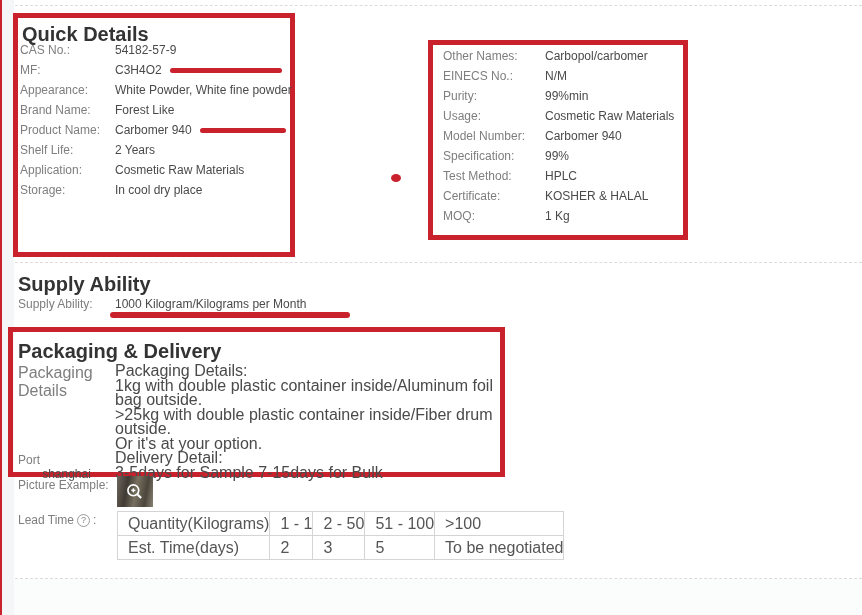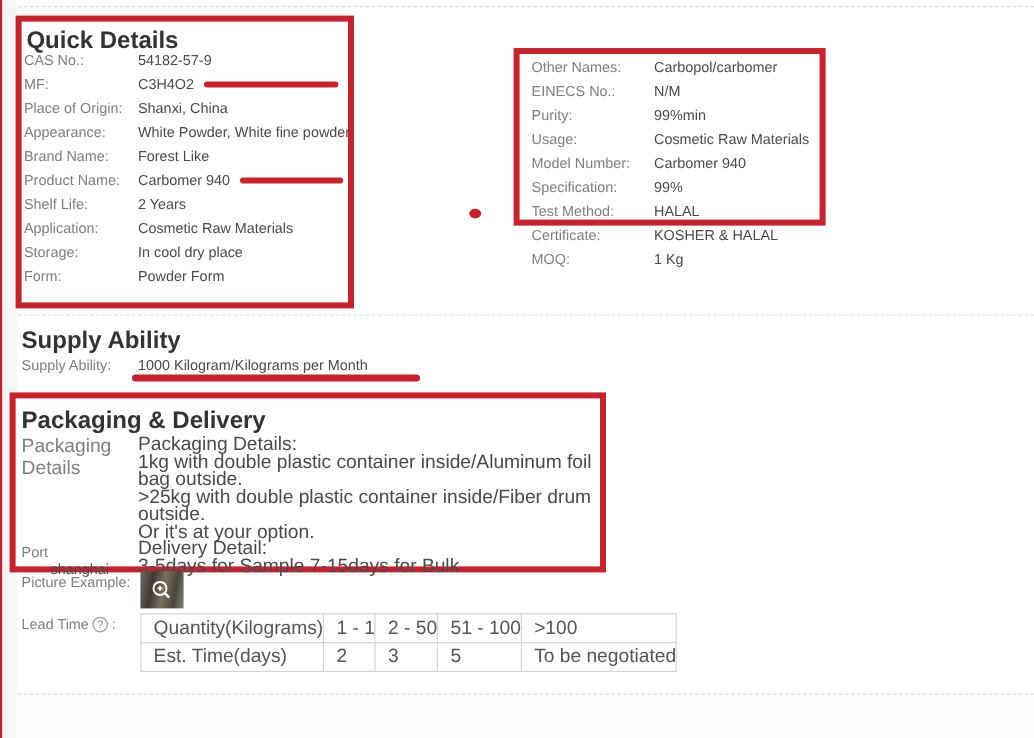--- a/index.html
+++ b/index.html
@@ -21,21 +21,21 @@
   .lbl { color:#7e7e7e; flex-shrink:0; }
   .val { color:#4a4a4a; display:flex; align-items:center; white-space:nowrap; }
 
   
   .qd-box { position:absolute; left:13px; top:13px; width:282px; height:244px; border:5px solid var(--red); }
   .qd-title { position:absolute; left:4px; top:5px; }
   .qd-rows { position:absolute; left:2px; top:22px; width:266px; }
   .qd-rows .lbl { width:95px; }
 
   
-  .rt-box { position:absolute; left:428px; top:40px; width:260px; height:148px; border:5px solid var(--red); }
+  .rt-box { position:absolute; left:428px; top:40px; width:260px; height:200px; border:5px solid var(--red); }
   .rt-rows { position:absolute; left:10px; top:1px; width:238px; }
   .rt-rows .lbl { width:102px; }
 
   .marker { display:inline-block; height:5px; border-radius:3px; background:var(--red); margin-left:8px; }
   .marker.mf { width:112px; }
   .marker.pn { width:92px; }
 
   .red-dot { position:absolute; left:391px; top:174px; width:10px; height:8px; border-radius:50%; background:var(--red); }
 
   
@@ -84,24 +84,20 @@
       <div class="row">
         <span class="lbl">CAS No.:</span>
         <span class="val">54182-57-9</span>
       </div>
       <div class="row">
         <span class="lbl">MF:</span>
         <span class="val">C3H4O2</span>
         <span class="marker mf"></span>
       </div>
       <div class="row">
-        <span class="lbl">Place of Origin:</span>
-        <span class="val">Shanxi, China</span>
-      </div>
-      <div class="row">
         <span class="lbl">Appearance:</span>
         <span class="val">White Powder, White fine powder</span>
       </div>
       <div class="row">
         <span class="lbl">Brand Name:</span>
         <span class="val">Forest Like</span>
       </div>
       <div class="row">
         <span class="lbl">Product Name:</span>
         <span class="val">Carbomer 940</span>
@@ -112,24 +108,20 @@
         <span class="val">2 Years</span>
       </div>
       <div class="row">
         <span class="lbl">Application:</span>
         <span class="val">Cosmetic Raw Materials</span>
       </div>
       <div class="row">
         <span class="lbl">Storage:</span>
         <span class="val">In cool dry place</span>
       </div>
-      <div class="row">
-        <span class="lbl">Form:</span>
-        <span class="val">Powder Form</span>
-      </div>
     </div>
   </div>
 
   <div class="rt-box">
     <div class="rt-rows">
       <div class="row">
         <span class="lbl">Other Names:</span>
         <span class="val">Carbopol/carbomer</span>
       </div>
       <div class="row">
@@ -147,21 +139,21 @@
       <div class="row">
         <span class="lbl">Model Number:</span>
         <span class="val">Carbomer 940</span>
       </div>
       <div class="row">
         <span class="lbl">Specification:</span>
         <span class="val">99%</span>
       </div>
       <div class="row">
         <span class="lbl">Test Method:</span>
-        <span class="val">HALAL</span>
+        <span class="val">HPLC</span>
       </div>
       <div class="row">
         <span class="lbl">Certificate:</span>
         <span class="val">KOSHER &amp; HALAL</span>
       </div>
       <div class="row">
         <span class="lbl">MOQ:</span>
         <span class="val">1 Kg</span>
       </div>
     </div>

